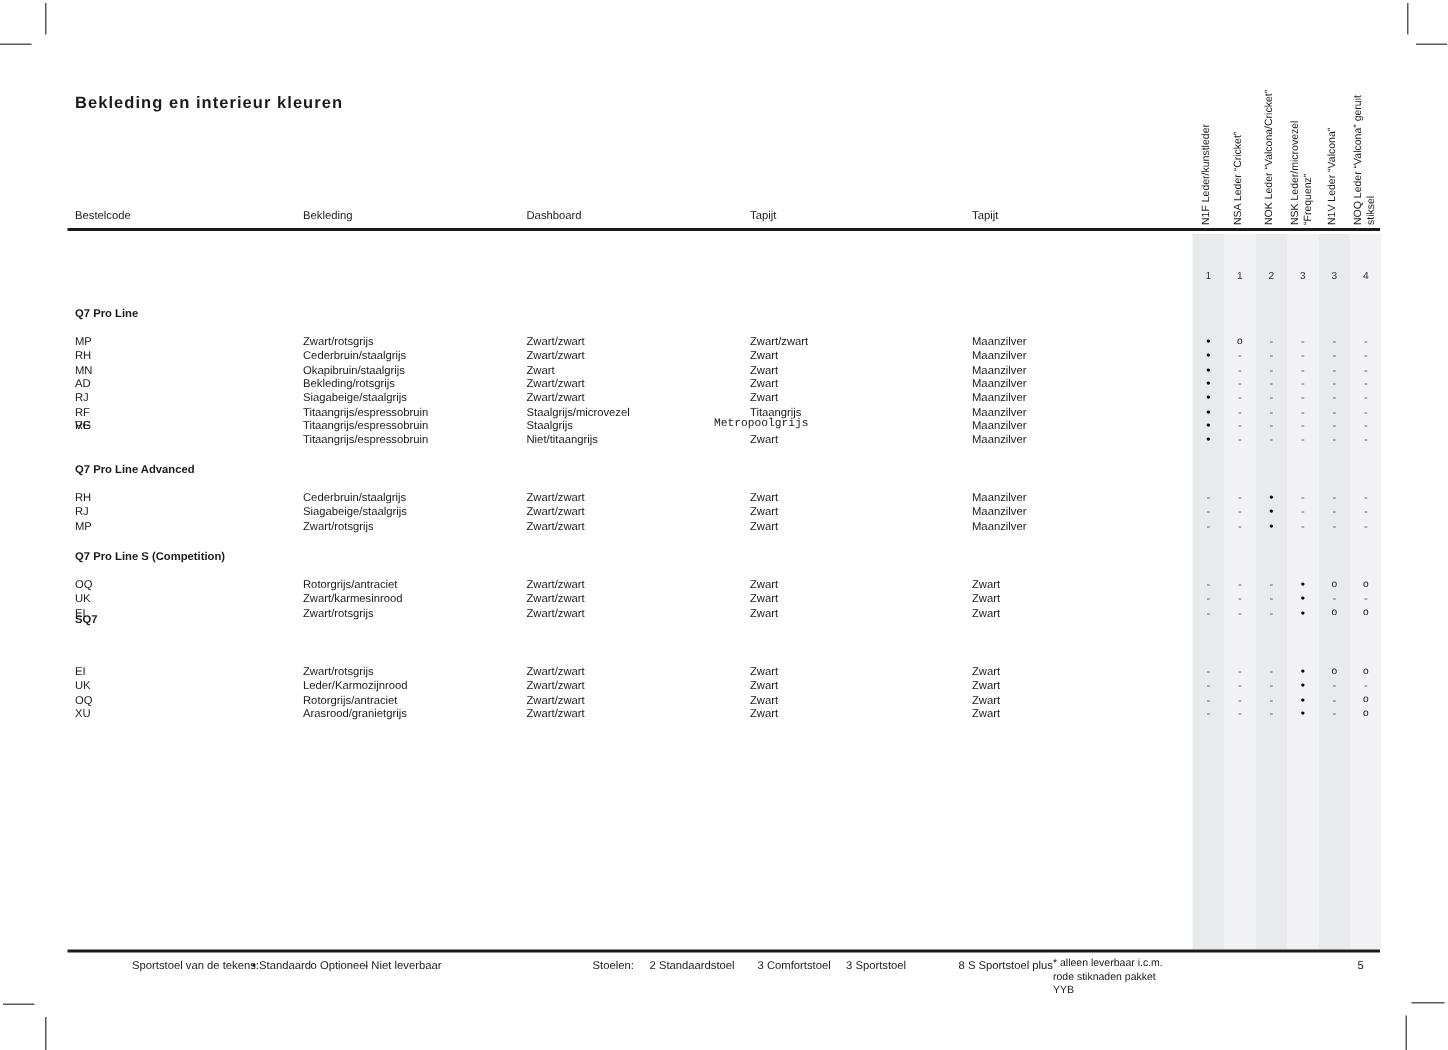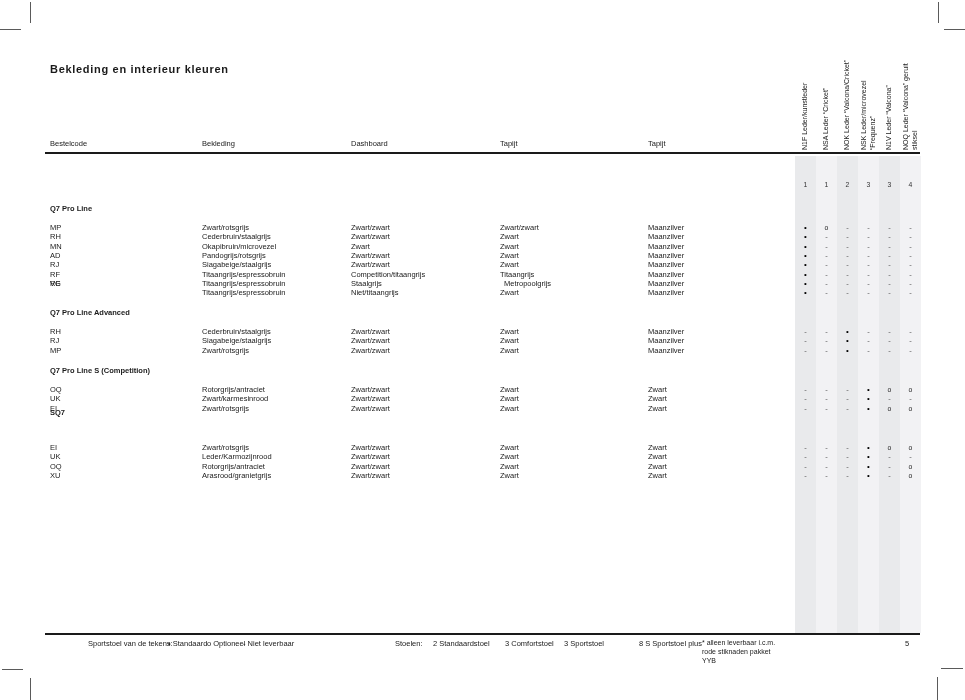--- a/index.html
+++ b/index.html
@@ -101,32 +101,32 @@
       <span class="cell" style="left: 351px; top: 232.3px;">Zwart/zwart</span>
       <span class="cell" style="left: 500px; top: 232.3px;">Zwart</span>
       <span class="cell" style="left: 648px; top: 232.3px;">Maanzilver</span>
       <span class="mark m-std" style="left: 795px; top: 232.3px;">•</span>
       <span class="mark m-na" style="left: 816px; top: 232.3px;">-</span>
       <span class="mark m-na" style="left: 837px; top: 232.3px;">-</span>
       <span class="mark m-na" style="left: 858px; top: 232.3px;">-</span>
       <span class="mark m-na" style="left: 879px; top: 232.3px;">-</span>
       <span class="mark m-na" style="left: 900px; top: 232.3px;">-</span>
       <span class="cell" style="left: 50px; top: 241.6px;">MN</span>
-      <span class="cell" style="left: 202px; top: 241.6px;">Okapibruin/microvezel</span>
+      <span class="cell" style="left: 202px; top: 241.6px;">Okapibruin/staalgrijs</span>
       <span class="cell" style="left: 351px; top: 241.6px;">Zwart</span>
       <span class="cell" style="left: 500px; top: 241.6px;">Zwart</span>
       <span class="cell" style="left: 648px; top: 241.6px;">Maanzilver</span>
       <span class="mark m-std" style="left: 795px; top: 241.6px;">•</span>
       <span class="mark m-na" style="left: 816px; top: 241.6px;">-</span>
       <span class="mark m-na" style="left: 837px; top: 241.6px;">-</span>
       <span class="mark m-na" style="left: 858px; top: 241.6px;">-</span>
       <span class="mark m-na" style="left: 879px; top: 241.6px;">-</span>
       <span class="mark m-na" style="left: 900px; top: 241.6px;">-</span>
       <span class="cell" style="left: 50px; top: 250.9px;">AD</span>
-      <span class="cell" style="left: 202px; top: 250.9px;">Pandogrijs/rotsgrijs</span>
+      <span class="cell" style="left: 202px; top: 250.9px;">Bekleding/rotsgrijs</span>
       <span class="cell" style="left: 351px; top: 250.9px;">Zwart/zwart</span>
       <span class="cell" style="left: 500px; top: 250.9px;">Zwart</span>
       <span class="cell" style="left: 648px; top: 250.9px;">Maanzilver</span>
       <span class="mark m-std" style="left: 795px; top: 250.9px;">•</span>
       <span class="mark m-na" style="left: 816px; top: 250.9px;">-</span>
       <span class="mark m-na" style="left: 837px; top: 250.9px;">-</span>
       <span class="mark m-na" style="left: 858px; top: 250.9px;">-</span>
       <span class="mark m-na" style="left: 879px; top: 250.9px;">-</span>
       <span class="mark m-na" style="left: 900px; top: 250.9px;">-</span>
       <span class="cell" style="left: 50px; top: 260.2px;">RJ</span>
@@ -135,33 +135,33 @@
       <span class="cell" style="left: 500px; top: 260.2px;">Zwart</span>
       <span class="cell" style="left: 648px; top: 260.2px;">Maanzilver</span>
       <span class="mark m-std" style="left: 795px; top: 260.2px;">•</span>
       <span class="mark m-na" style="left: 816px; top: 260.2px;">-</span>
       <span class="mark m-na" style="left: 837px; top: 260.2px;">-</span>
       <span class="mark m-na" style="left: 858px; top: 260.2px;">-</span>
       <span class="mark m-na" style="left: 879px; top: 260.2px;">-</span>
       <span class="mark m-na" style="left: 900px; top: 260.2px;">-</span>
       <span class="cell" style="left: 50px; top: 269.5px;">RF</span>
       <span class="cell" style="left: 202px; top: 269.5px;">Titaangrijs/espressobruin</span>
-      <span class="cell" style="left: 351px; top: 269.5px;">Competition/titaangrijs</span>
+      <span class="cell" style="left: 351px; top: 269.5px;">Staalgrijs/microvezel</span>
       <span class="cell" style="left: 500px; top: 269.5px;">Titaangrijs</span>
       <span class="cell" style="left: 648px; top: 269.5px;">Maanzilver</span>
       <span class="mark m-std" style="left: 795px; top: 269.5px;">•</span>
       <span class="mark m-na" style="left: 816px; top: 269.5px;">-</span>
       <span class="mark m-na" style="left: 837px; top: 269.5px;">-</span>
       <span class="mark m-na" style="left: 858px; top: 269.5px;">-</span>
       <span class="mark m-na" style="left: 879px; top: 269.5px;">-</span>
       <span class="mark m-na" style="left: 900px; top: 269.5px;">-</span>
       <span class="cell" style="left: 50px; top: 278.8px;">VG</span>
       <span class="cell" style="left: 202px; top: 278.8px;">Titaangrijs/espressobruin</span>
       <span class="cell" style="left: 351px; top: 278.8px;">Staalgrijs</span>
-      <span class="cell" style="left: 504px; top: 278.8px;">Metropoolgrijs</span>
+      <span class="cell" style="left: 476px; top: 278.8px; font-family: Liberation Mono, monospace;">Metropoolgrijs</span>
       <span class="cell" style="left: 648px; top: 278.8px;">Maanzilver</span>
       <span class="mark m-std" style="left: 795px; top: 278.8px;">•</span>
       <span class="mark m-na" style="left: 816px; top: 278.8px;">-</span>
       <span class="mark m-na" style="left: 837px; top: 278.8px;">-</span>
       <span class="mark m-na" style="left: 858px; top: 278.8px;">-</span>
       <span class="mark m-na" style="left: 879px; top: 278.8px;">-</span>
       <span class="mark m-na" style="left: 900px; top: 278.8px;">-</span>
       <span class="cell" style="left: 50px; top: 279px;">RE</span>
       <span class="cell" style="left: 202px; top: 288.1px;">Titaangrijs/espressobruin</span>
       <span class="cell" style="left: 351px; top: 288.1px;">Niet/titaangrijs</span>

